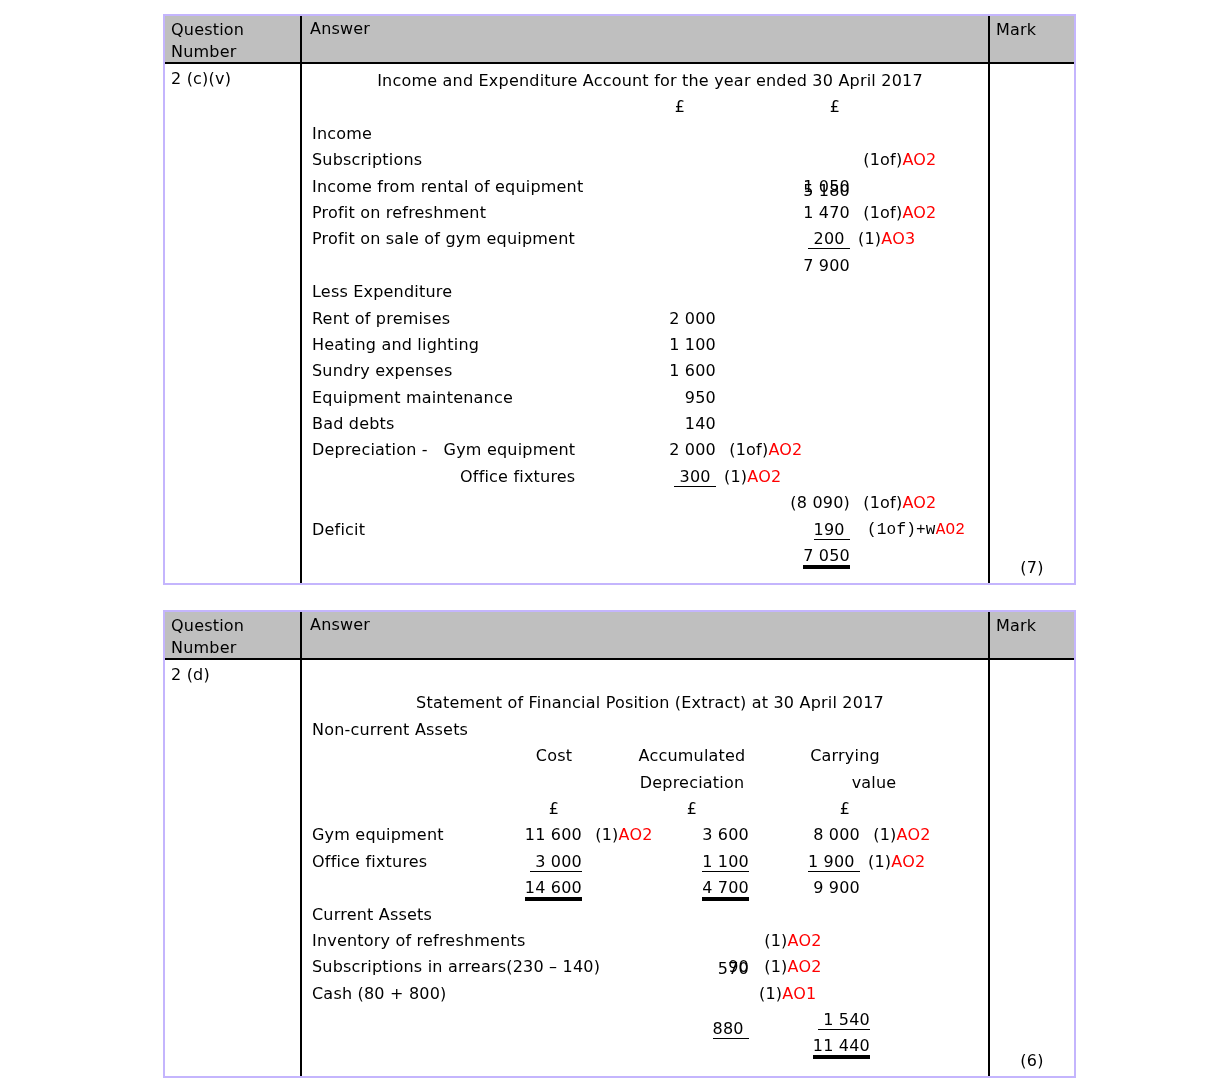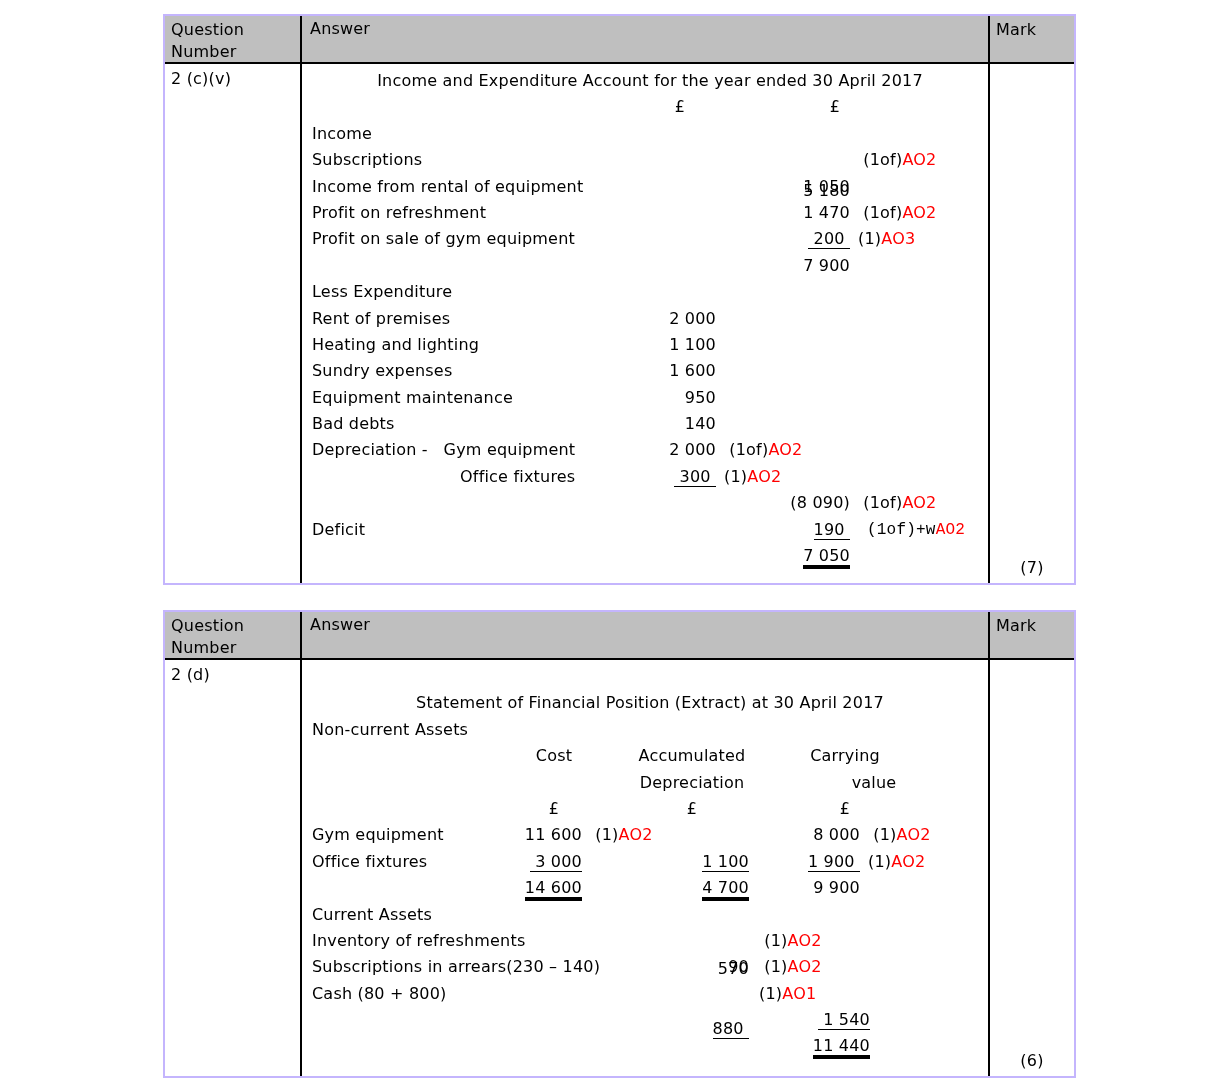--- a/index.html
+++ b/index.html
@@ -158,20 +158,21 @@
           </div>
           <div class="line">
             <span class="cen" style="left: 242px;">£</span>
             <span class="cen" style="left: 380px;">£</span>
             <span class="cen" style="left: 533px;">£</span>
           </div>
           <div class="line">
             <span class="lab">Gym equipment</span>
             <span class="vbox" style="width: 270px;"><span class="num">11 600</span></span>
             <span class="tbox" style="left: 278px;"><span> (1)</span><span class="tag">AO2</span></span>
+            <span class="vbox" style="width: 437px;"><span class="num">3 600</span></span>
             <span class="vbox" style="width: 548px;"><span class="num">8 000</span></span>
             <span class="tbox" style="left: 556px;"><span> (1)</span><span class="tag">AO2</span></span>
           </div>
           <div class="line">
             <span class="lab">Office fixtures</span>
             <span class="vbox" style="width: 270px;"><span class="num u1"> 3 000</span></span>
             <span class="vbox" style="width: 437px;"><span class="num u1">1 100</span></span>
             <span class="vbox" style="width: 548px;"><span class="num u1">1 900 </span></span>
             <span class="tbox" style="left: 556px;"><span>(1)</span><span class="tag">AO2</span></span>
           </div>

